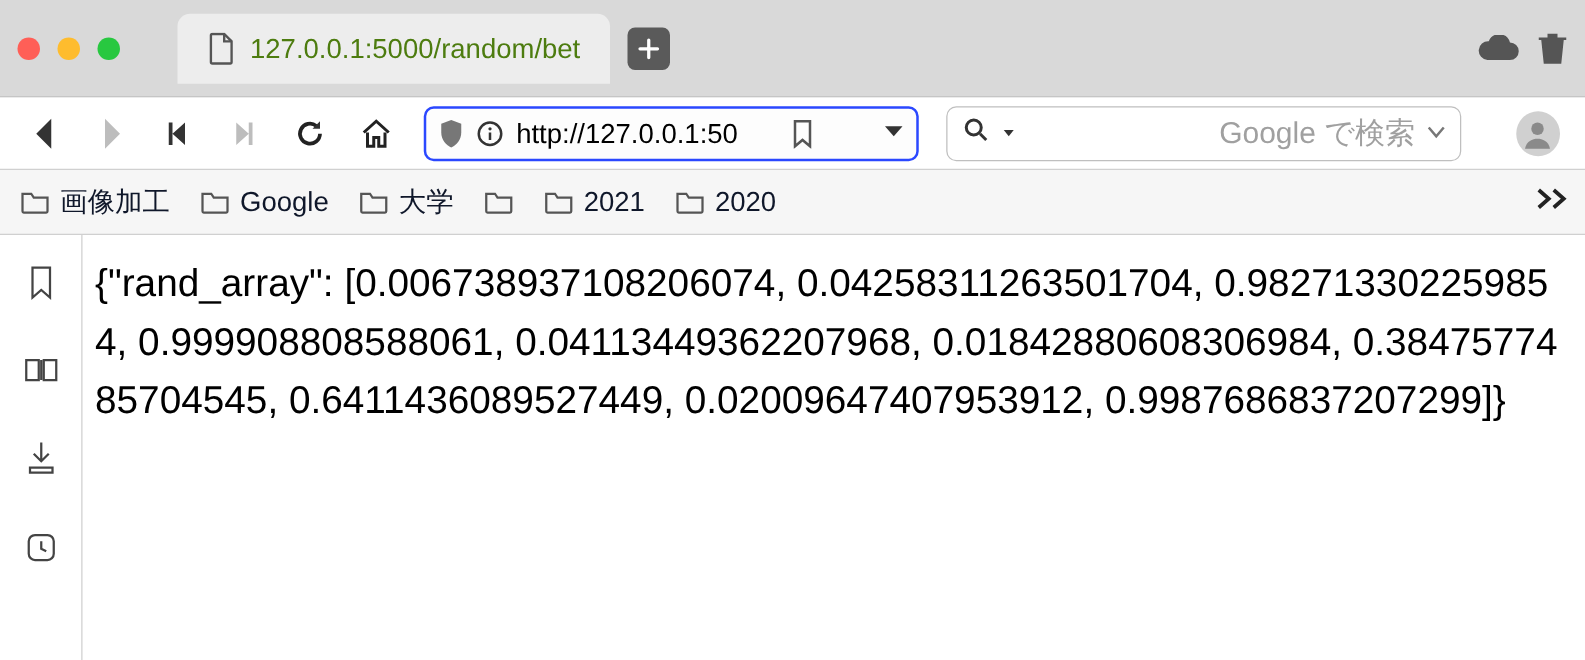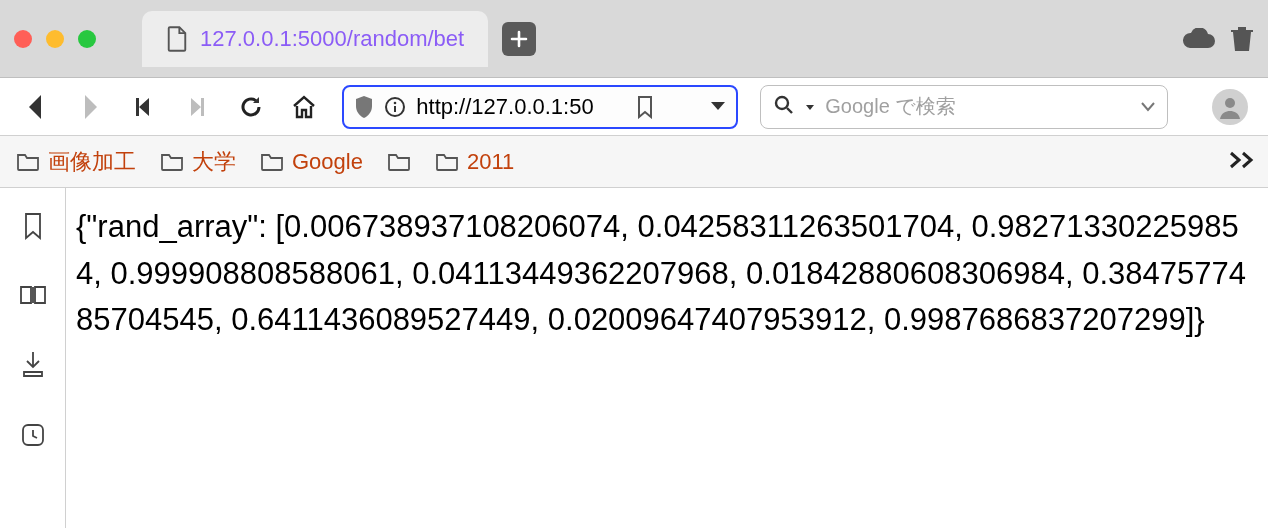--- a/index.html
+++ b/index.html
@@ -17,21 +17,21 @@
     .traffic-lights { display:flex; gap:14px; margin-right:32px; }
     .tl { width:18px; height:18px; border-radius:50%; }
     .tl.red{background:#ff5f57;} .tl.yellow{background:#febc2e;} .tl.green{background:#28c840;}
 
     .tab {
       display:flex; align-items:center; height:56px;
       padding:0 24px; background:#ededed; border-radius:10px 10px 0 0;
       gap:12px; min-width:340px;
     }
     .tab .favicon svg { display:block; }
-    .tab .tab-title { font-size:22px; color:#8b5cf6; white-space:nowrap; overflow:hidden; text-overflow:ellipsis; flex:1; }
+    .tab .tab-title { font-size:22px; color:#4d7c0f; white-space:nowrap; overflow:hidden; text-overflow:ellipsis; flex:1; }
 
     .newtab-btn {
       width:34px; height:34px; border-radius:6px;
       background:#5a5a5a; display:flex; align-items:center; justify-content:center;
     }
     .newtab-btn svg { stroke:#fff; }
 
     .titlebar-spacer { flex:1; }
     .cloud, .trash { display:flex; align-items:center; }
     .cloud svg, .trash svg { fill:#555; }
@@ -59,38 +59,38 @@
       background:transparent;
     }
     .urlbar .dropdown-caret { margin-left:auto; }
 
     .searchbar {
       flex:0 0 408px; height:44px;
       border:1px solid #bfbfbf; border-radius:8px;
       display:flex; align-items:center; padding:0 12px; gap:10px;
     }
     .searchbar input {
-      border:none; outline:none; font-size:20px; flex:1; background:transparent;
+      border:none; outline:none; font-size:24px; flex:1; background:transparent;text-align:right;
     }
     .searchbar input::placeholder { color:#a0a0a0; }
 
     .toolbar-spacer { flex:1; }
     .avatar {
       width:36px; height:36px; border-radius:50%;
       background:#d0d0d0; display:flex; align-items:center; justify-content:center;
     }
     .avatar svg { fill:#8a8a8a; }
 
     
     .bookmarksbar {
       display:flex; align-items:center; height:52px;
       background:#f6f6f6; border-bottom:1px solid #d0d0d0;
       padding:0 12px; gap:16px;
     }
-    .bm-item { display:flex; align-items:center; gap:8px; font-size:22px; color:#c2410c; padding:4px 4px; }
+    .bm-item { display:flex; align-items:center; gap:8px; font-size:22px; color:#0f172a; padding:4px 4px; }
     .bm-item svg { fill:none; stroke:#555; stroke-width:1.8; }
     .overflow-btn { margin-left:auto; }
 
     
     .content-area { display:flex; height:calc(528px - 78px - 58px - 52px); }
     .side-strip {
       width:66px; border-right:1px solid #d0d0d0;
       display:flex; flex-direction:column; align-items:center; padding-top:24px; gap:40px;
     }
     .side-strip svg { fill:none; stroke:#444; stroke-width:1.8; }
@@ -233,38 +233,44 @@
   <div class="bm-item">
     <svg width="24" height="20" viewBox="0 0 24 20">
         <path d="M2 3h7l2 3h11v11a1 1 0 0 1-1 1H3a1 1 0 0 1-1-1z"></path>
       </svg>
     <span>画像加工</span>
   </div>
   <div class="bm-item">
     <svg width="24" height="20" viewBox="0 0 24 20">
         <path d="M2 3h7l2 3h11v11a1 1 0 0 1-1 1H3a1 1 0 0 1-1-1z"></path>
       </svg>
+    <span>Google</span>
+  </div>
+  <div class="bm-item">
+    <svg width="24" height="20" viewBox="0 0 24 20">
+        <path d="M2 3h7l2 3h11v11a1 1 0 0 1-1 1H3a1 1 0 0 1-1-1z"></path>
+      </svg>
     <span>大学</span>
   </div>
   <div class="bm-item">
     <svg width="24" height="20" viewBox="0 0 24 20">
         <path d="M2 3h7l2 3h11v11a1 1 0 0 1-1 1H3a1 1 0 0 1-1-1z"></path>
       </svg>
-    <span>Google</span>
-  </div>
-  <div class="bm-item">
-    <svg width="24" height="20" viewBox="0 0 24 20">
-        <path d="M2 3h7l2 3h11v11a1 1 0 0 1-1 1H3a1 1 0 0 1-1-1z"></path>
-      </svg>
-  </div>
-  <div class="bm-item">
-    <svg width="24" height="20" viewBox="0 0 24 20">
-        <path d="M2 3h7l2 3h11v11a1 1 0 0 1-1 1H3a1 1 0 0 1-1-1z"></path>
-      </svg>
-    <span>2011</span>
+  </div>
+  <div class="bm-item">
+    <svg width="24" height="20" viewBox="0 0 24 20">
+        <path d="M2 3h7l2 3h11v11a1 1 0 0 1-1 1H3a1 1 0 0 1-1-1z"></path>
+      </svg>
+    <span>2021</span>
+  </div>
+  <div class="bm-item">
+    <svg width="24" height="20" viewBox="0 0 24 20">
+        <path d="M2 3h7l2 3h11v11a1 1 0 0 1-1 1H3a1 1 0 0 1-1-1z"></path>
+      </svg>
+    <span>2020</span>
   </div>
   <div class="overflow-btn">
     <svg width="28" height="18" viewBox="0 0 28 18">
         <path d="M3 2l8 7-8 7M15 2l8 7-8 7" fill="none" stroke="#222" stroke-width="3"></path>
       </svg>
   </div>
 </div>
 
 <div class="content-area">
   <div class="side-strip">

